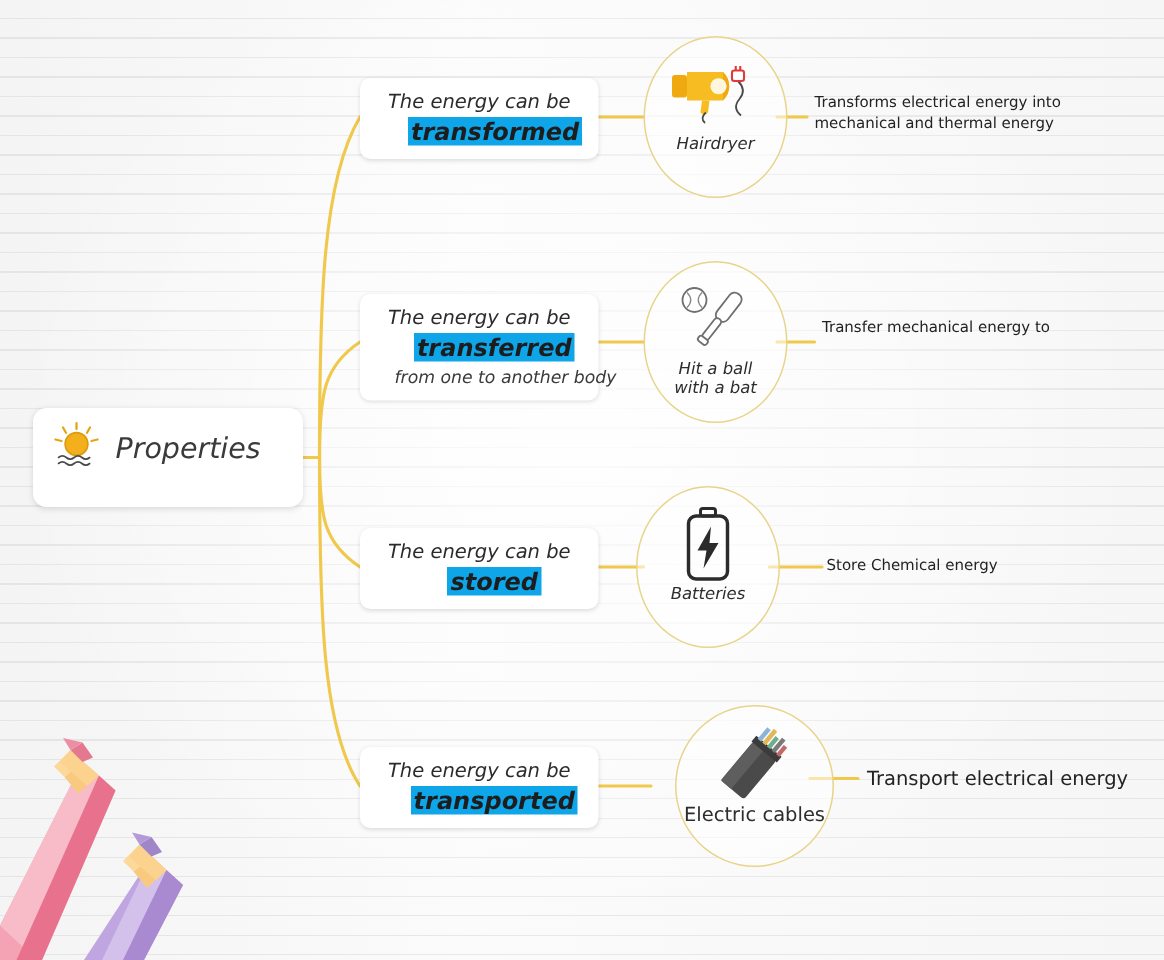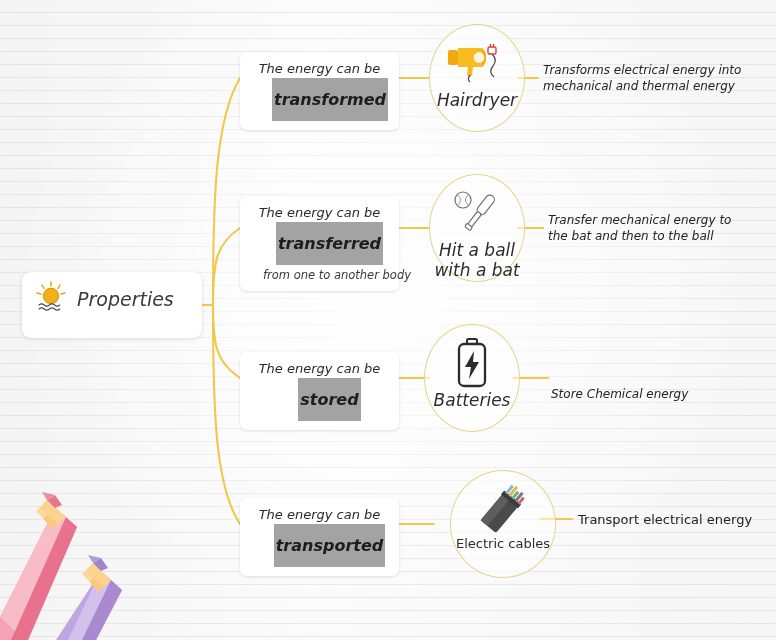--- a/index.html
+++ b/index.html
@@ -42,46 +42,46 @@
     position:absolute;background:#ffffff;border-radius:7px;
     box-shadow:0 1px 3px rgba(0,0,0,.12);
     text-align:center;box-sizing:border-box;
     padding:9px 12px;
   }
   .card .l1{
     font-style:italic;font-size:13px;color:#2b2b2b;white-space:nowrap;
   }
   .card .l2{
     font-style:italic;font-weight:bold;font-size:16px;color:#1d1d1d;
-    display:inline-block;margin-top:2px;padding:12px 2px;
-    background:#a3a3a3;
+    display:inline-block;margin-top:2px;padding:0 2px;
+    background:#0ea5e9;
     margin-left:20px;
   }
   .card .l3{
     font-style:italic;font-size:11.5px;color:#3a3a3a;margin-top:3px;white-space:nowrap;margin-left:11px;
   }
   
   .node{position:absolute;width:96px;height:108px;}
   .node .circ{
     position:absolute;left:0;top:0;width:96px;height:108px;
     border:1.3px solid #e8d489;border-radius:50%;box-sizing:border-box;
     background:rgba(255,255,255,.55);
   }
   .node .glyph{
     position:absolute;left:0;top:12px;width:96px;height:54px;
     display:flex;align-items:center;justify-content:center;
   }
   .node .cap{
     position:absolute;left:-14px;top:66px;width:124px;text-align:center;
-    font-style:italic;font-size:17px;color:#2d2d2d;line-height:1.18;
+    font-style:italic;font-size:11px;color:#2d2d2d;line-height:1.18;
   }
   .node .cap.plain{font-style:normal;font-size:13px;}
   
   .desc{
-    position:absolute;font-style:italic;font-size:12px;color:#232323;
+    position:absolute;font-size:10px;color:#232323;
     line-height:1.35;
   }
   .desc.plain{font-style:normal;font-size:13px;}
 </style>
 </head>
 <body>
 
 <div id="paper"></div>
 <div id="vignette"></div>
 
@@ -247,22 +247,21 @@
   <div class="cap plain" style="left:-12px;width:130px;">Electric cables</div>
 </div>
 
 <div class="desc" style="left:543px;top:62px;width:232px;">
   <div>Transforms electrical energy into</div>
   <div>mechanical and thermal energy</div>
 </div>
 
 <div class="desc" style="left:548px;top:212px;width:228px;">
   <div>Transfer mechanical energy to</div>
-  <div>the bat and then to the ball</div>
-</div>
-
-<div class="desc" style="left:551px;top:371px;width:224px;margin-top:15px;">
+</div>
+
+<div class="desc" style="left:551px;top:371px;width:224px;">
   <div>Store Chemical energy</div>
 </div>
 
 <div class="desc plain" style="left:578px;top:511px;width:198px;">
   <div>Transport electrical energy</div>
 </div>
 
 </body></html>

